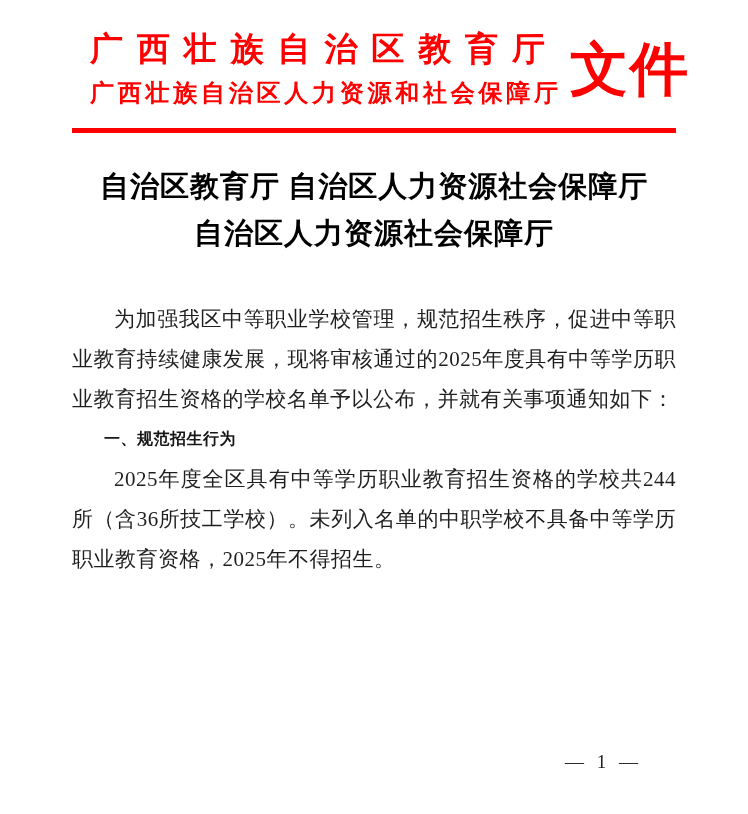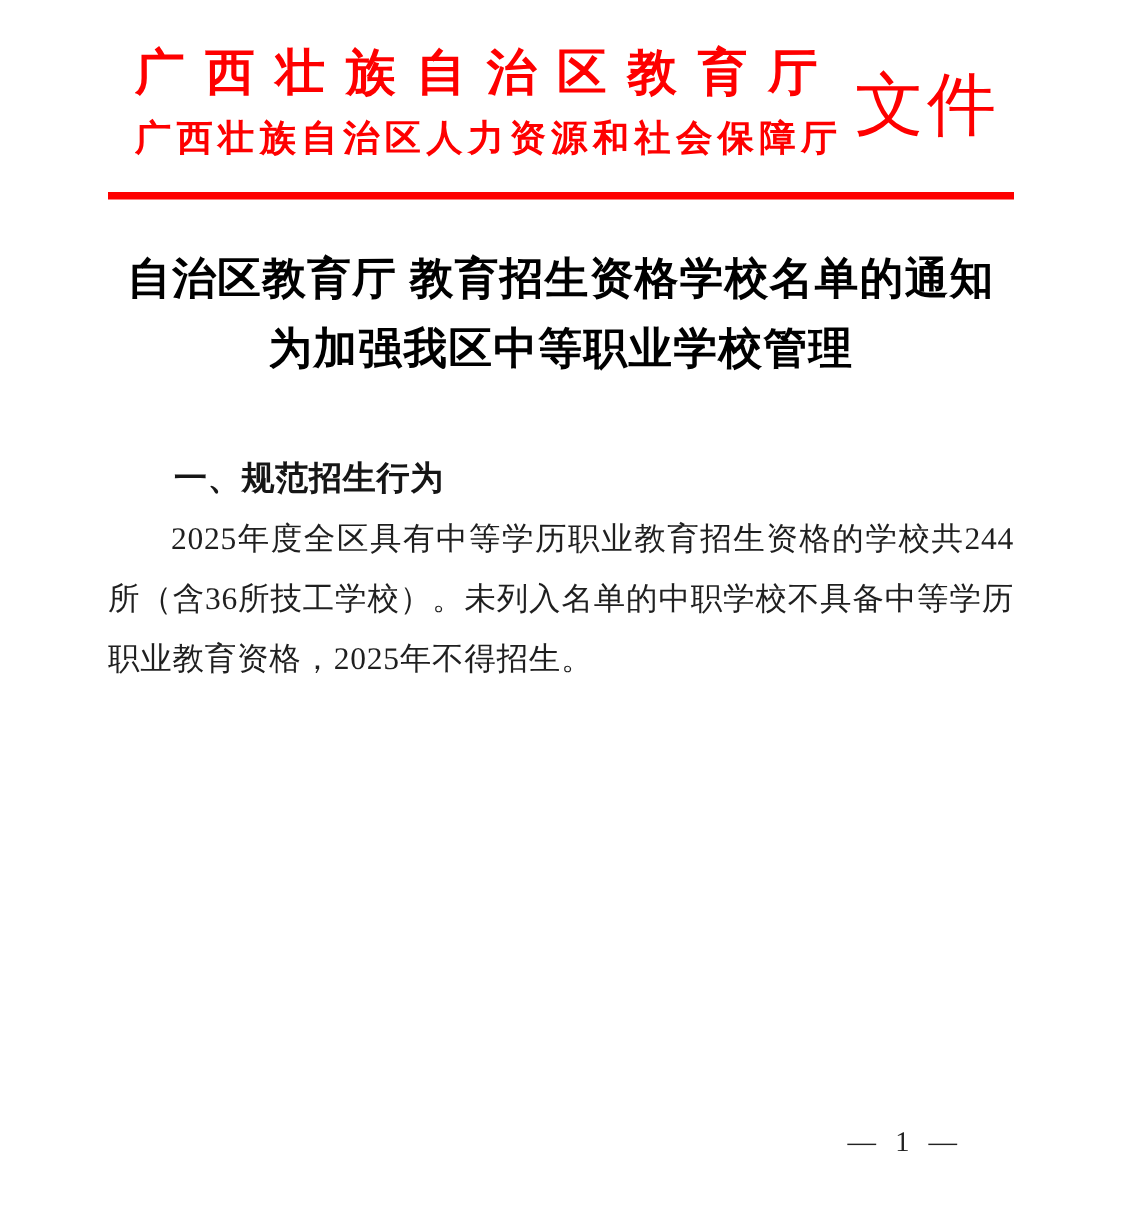--- a/index.html
+++ b/index.html
@@ -41,22 +41,22 @@
   .agency-line2 {
     font-size: 24px;
     font-weight: bold;
     line-height: 42px;
     text-align: justify;
     text-align-last: justify;
     white-space: nowrap;
     overflow: hidden;
   }
   .wenjian {
-    font-size: 46px;
-    font-weight: normal;
+    font-size: 58px;
+    font-weight: bold;
     color: #fe0000;
     margin-left: 12px;
     letter-spacing: 2px;
     line-height: 1;
     white-space: nowrap;
   }
 
   
   .doc-number {
     margin-top: 40px;
@@ -97,21 +97,21 @@
   }
   .doc-body p {
     margin: 0;
   }
   .indent {
     text-indent: 2em;
   }
   .section-heading {
     font-family: "Liberation Sans", "DejaVu Sans", sans-serif;
     font-weight: bold;
-    font-size: 22px;
+    font-size: 16px;
     text-indent: 2em;
     color: #161616;
     letter-spacing: 0.5px;
   }
 
   
   .page-number {
     position: absolute;
     right: 106px;
     bottom: 22px;
@@ -130,24 +130,25 @@
       <div class="agency-line1">广西壮族自治区教育厅</div>
       <div class="agency-line2">广西壮族自治区人力资源和社会保障厅</div>
     </div>
     <div class="wenjian">文件</div>
   </div>
 
 
   <div class="red-rule"></div>
 
   <div class="doc-title">
-    <div>自治区教育厅 教育招生资格学校名单的通知</div>
-    <div>为加强我区中等职业学校管理</div>
+    <div>自治区教育厅 自治区人力资源社会保障厅</div>
+    <div>自治区人力资源社会保障厅</div>
   </div>
 
   <div class="doc-body">
+    <p class="indent">为加强我区中等职业学校管理，规范招生秩序，促进中等职业教育持续健康发展，现将审核通过的2025年度具有中等学历职业教育招生资格的学校名单予以公布，并就有关事项通知如下：</p>
     <p class="section-heading">一、规范招生行为</p>
     <p class="indent">2025年度全区具有中等学历职业教育招生资格的学校共244所（含36所技工学校）。未列入名单的中职学校不具备中等学历职业教育资格，2025年不得招生。</p>
   </div>
 
   <div class="page-number">— 1 —</div>
 
 </div>
 
 </body></html>

